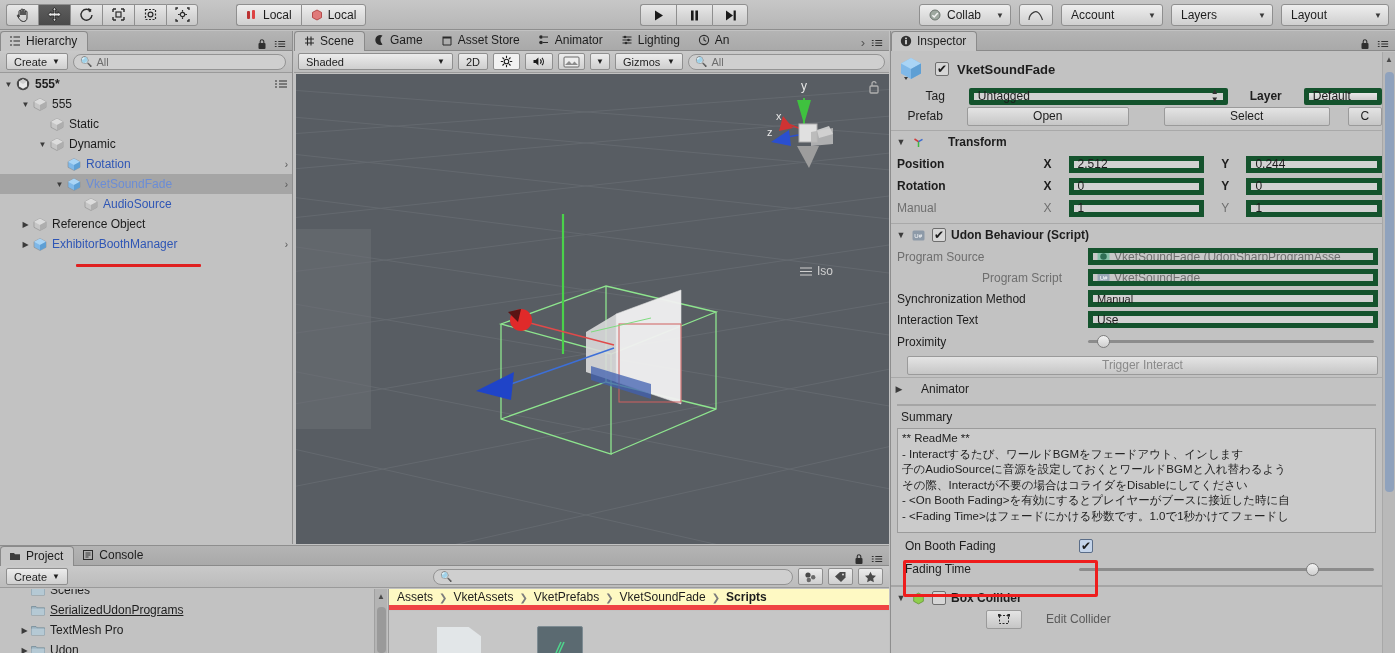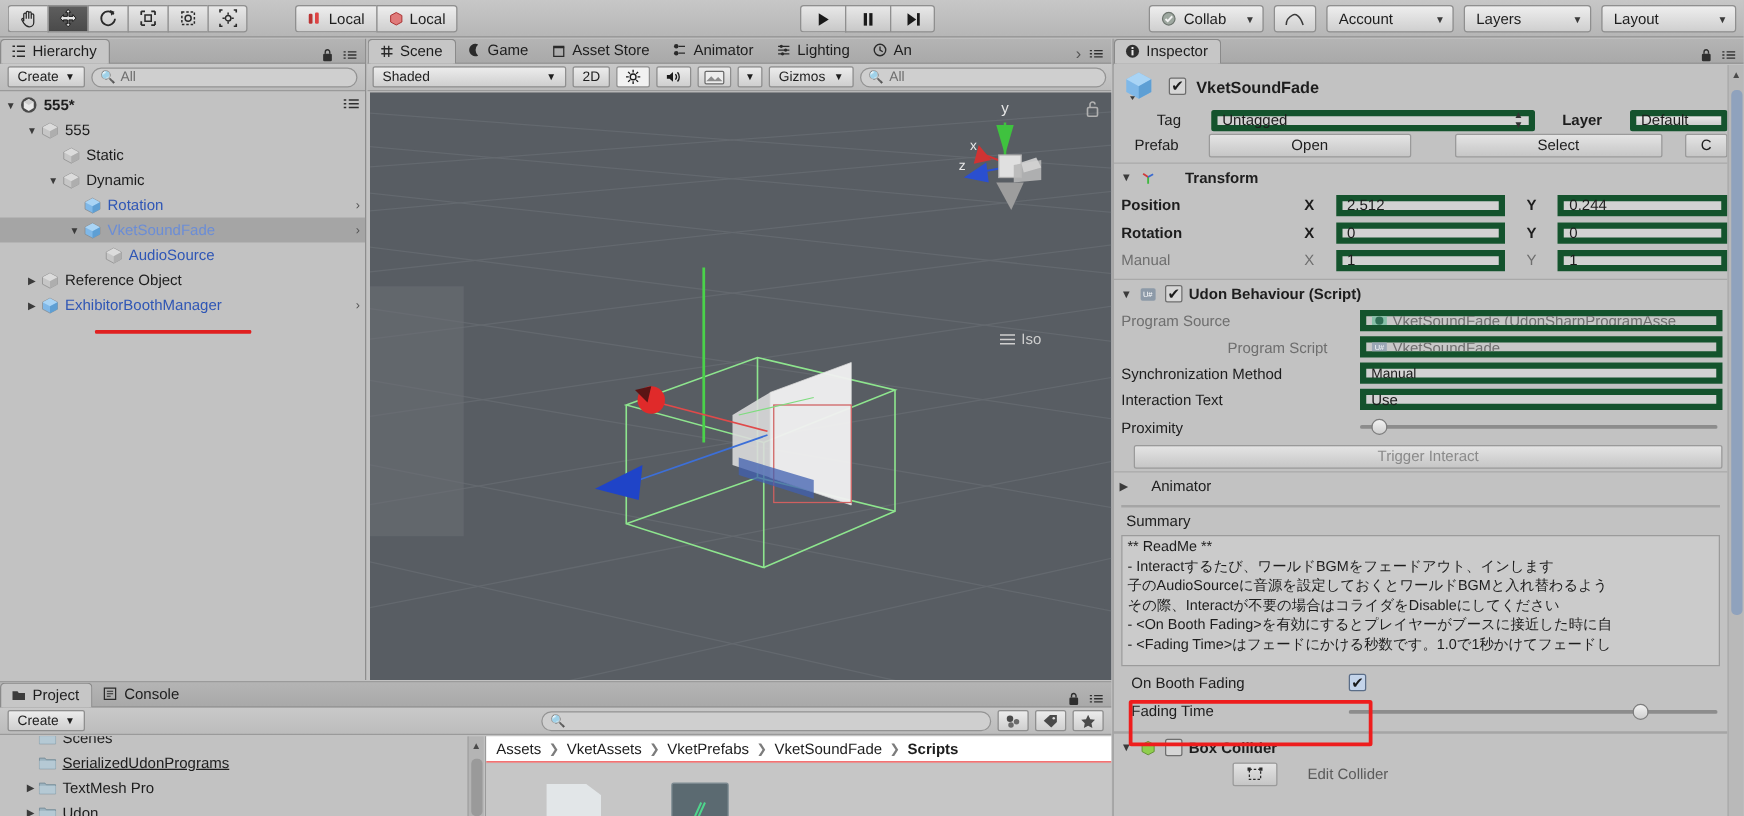--- a/index.html
+++ b/index.html
@@ -149,22 +149,22 @@
   .folder { width:14px; height:12px; flex:0 0 14px; margin-right:5px; }
   .vscroll {
     position:absolute; right:1px; top:0; width:13px; bottom:0;
     background:#b4b4b4; border-left:1px solid #a0a0a0;
   }
   .vthumb { position:absolute; left:2px; top:18px; width:9px; height:46px; background:#9a9a9a; border-radius:4px;}
   .vtri { position:absolute; left:2px; top:3px; font-size:8px; color:#4a4a4a; }
   .proj-right { flex:1; position:relative; background:#c2c2c2; }
   .breadcrumb {
     height:21px; display:flex; align-items:center; gap:6px; padding-left:8px;
-    font-size:12px; border-bottom:1px solid #ef4444;
-    background:#ffffff;
+    font-size:12px; border-bottom:5px solid #ef4444;
+    background:#fef9c3;
   }
   .bc-sep { color:#7c7c7c; font-size:10px; }
   .bc.bold { font-weight:bold; }
   .asset-area { position:absolute; left:0; top:22px; right:0; bottom:0; background:#c6c6c6; }
   .asset-file {
     position:absolute; width:44px; height:42px; background:#e2e6e8;
     clip-path: polygon(0 0, 72% 0, 100% 22%, 100% 100%, 0 100%);
   }
   .asset-script {
     position:absolute; width:46px; height:44px; background:#5b6a71;

